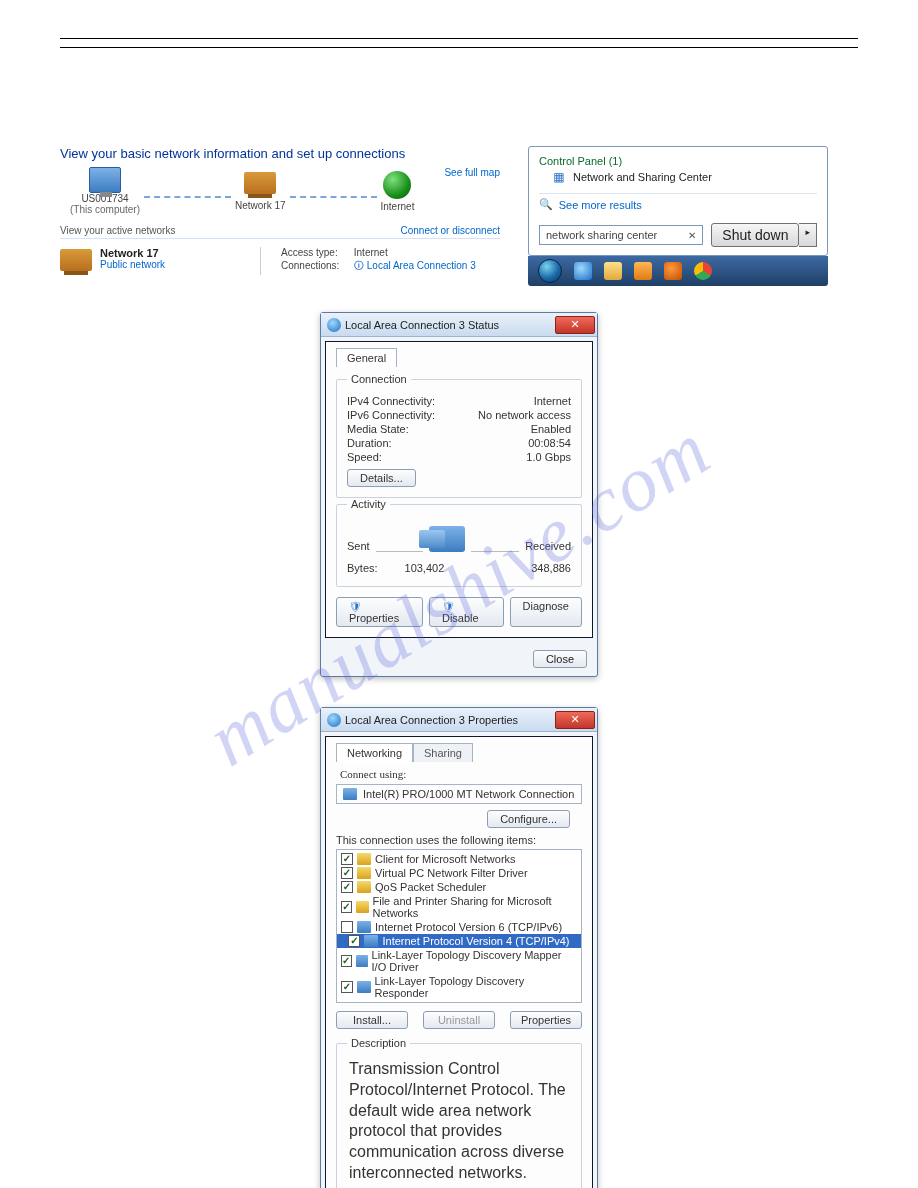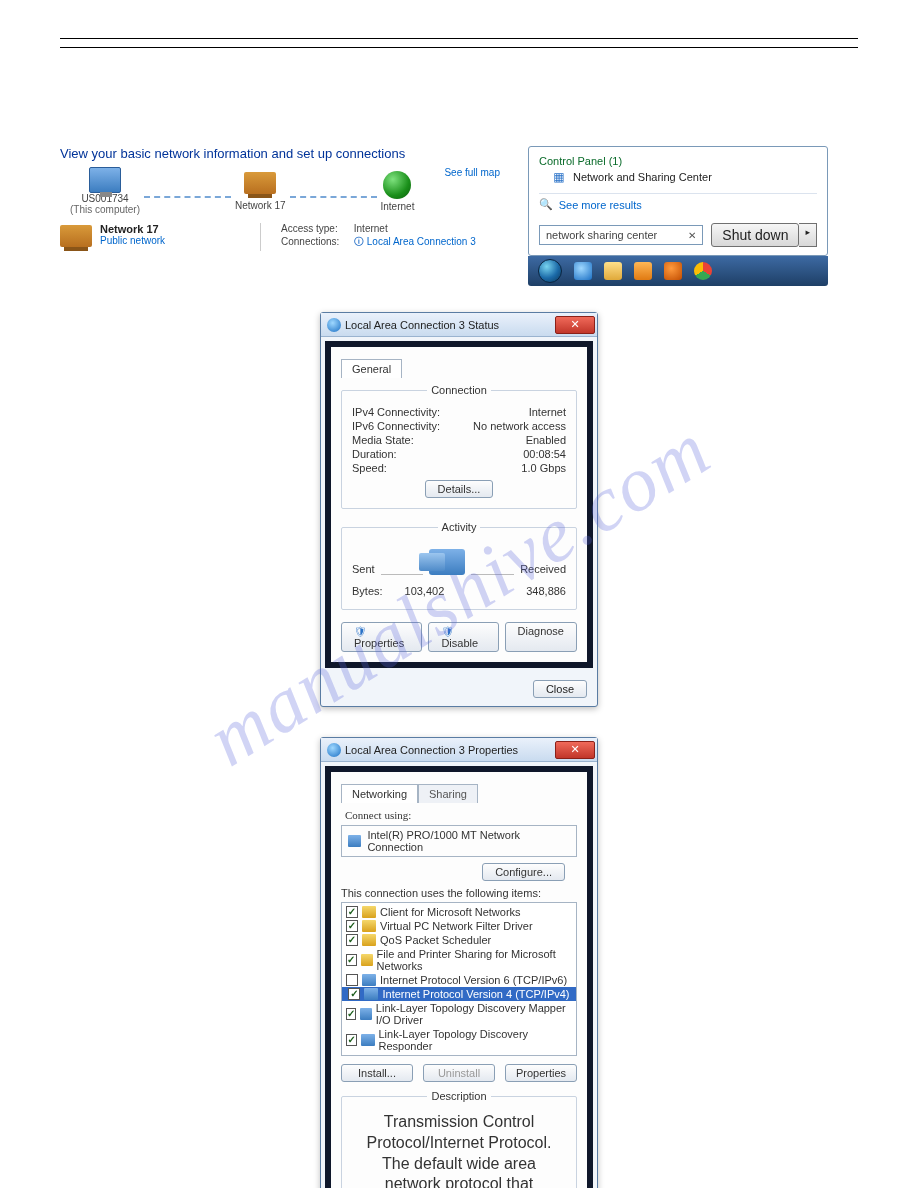--- a/index.html
+++ b/index.html
@@ -53,26 +53,26 @@
   .media{ background:linear-gradient(#ffb755,#e07a12);}
   .ff{ background:radial-gradient(circle at 40% 35%, #ff9a3d, #c14c00);}
   .chrome{ background:conic-gradient(#ea4335 0 120deg,#34a853 120deg 240deg,#fbbc05 240deg 360deg); border-radius:50%;}
 
   
   .dialog { width:278px; margin:26px auto 0; border:1px solid #5a7ca3; border-radius:3px; background:#f1f5fa; box-shadow:0 2px 6px rgba(0,0,0,.25);}
   .titlebar { height:24px; background:linear-gradient(#eaf1fb,#c9dbef); display:flex; align-items:center; justify-content:space-between; padding:0 0 0 6px; border-bottom:1px solid #9ab3cf; font-size:11px; color:#222;}
   .titlebar .ti { display:flex; gap:4px; align-items:center;}
   .titlebar .ico-sm{ width:14px; height:14px; background:radial-gradient(circle at 40% 35%, #9fd8ff, #1a6fc4); border-radius:50%;}
   .close-x { width:40px; height:18px; background:linear-gradient(#f06a5a,#c1362a); color:#fff; font-size:11px; border-radius:2px; display:flex; align-items:center; justify-content:center; margin-right:2px; border:1px solid #8a2018;}
-  .dlg-body { background:#fdfdfd; margin:4px; border:6px solid #0f172a; padding:12px 10px 10px; font-size:11px; color:#333;}
+  .dlg-body { background:#fdfdfd; margin:4px; border:1px solid #0f172a; padding:6px 10px 10px; font-size:11px; color:#333;}
   .tabrow { display:flex; margin-bottom:6px;}
   .tab { padding:3px 10px; border:1px solid #a6b4c4; background:#fff; border-bottom:none; font-size:11px;}
   .tab.inactive { background:#eef1f6; color:#555;}
   .tab.active { position:relative; z-index:1;}
-  fieldset { border:1px solid #c9d3e0; border-radius:2px; margin:0 0 12px; padding:8px 10px 10px;text-align:center;}
+  fieldset { border:1px solid #c9d3e0; border-radius:2px; margin:0 0 0; padding:8px 10px 10px;}
   legend { font-size:11px; color:#333; padding:0 4px;}
   .kv { display:flex; justify-content:space-between; font-size:11px; color:#333; margin:2px 0;}
   .btn { display:inline-block; padding:2px 12px; font-size:11px; background:linear-gradient(#fdfdfd,#e4e9f0); border:1px solid #8a9fb5; border-radius:3px; }
   .btn-shield::before{ content:'🛡'; font-size:10px; margin-right:3px; color:#2a72c8;}
   .act-row { display:flex; justify-content:space-between; align-items:flex-end; font-size:11px; margin-top:8px;}
   .act-center { text-align:center; }
   .monitors { width:36px; height:26px; margin:0 auto; background:linear-gradient(#7db1e8,#3c7dc0); border-radius:3px; position:relative;}
   .monitors::after {content:'';position:absolute;left:-10px;top:4px;width:26px;height:18px;background:linear-gradient(#9cc6ef,#4f8bc9);border-radius:2px;}
   .hr-dash { flex:1; border-top:1px solid #bbb; margin:14px 6px 0;}
   .btnrow { display:flex; gap:6px; margin-top:10px;}
@@ -126,20 +126,24 @@
           </div>
           <div class="dash"></div>
           <div class="node">
             <div class="globe-icon" style="margin:0 auto;"></div>
             <div style="margin-top:2px;">Internet</div>
           </div>
         </div>
         <div class="seemap">See full map</div>
       </div>
 
+      <div class="active-row">
+        <span>View your active networks</span>
+        <span class="connect-link">Connect or disconnect</span>
+      </div>
 
       <div class="net-info">
         <div class="net-info-left">
           <div class="bench-icon"></div>
           <div>
             <div class="net-name">Network 17</div>
             <div class="pub">Public network</div>
           </div>
         </div>
         <div class="net-info-right">

